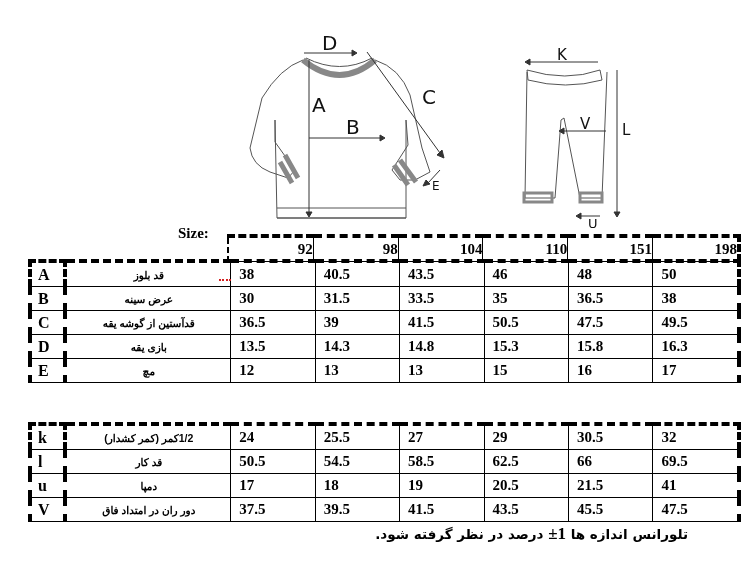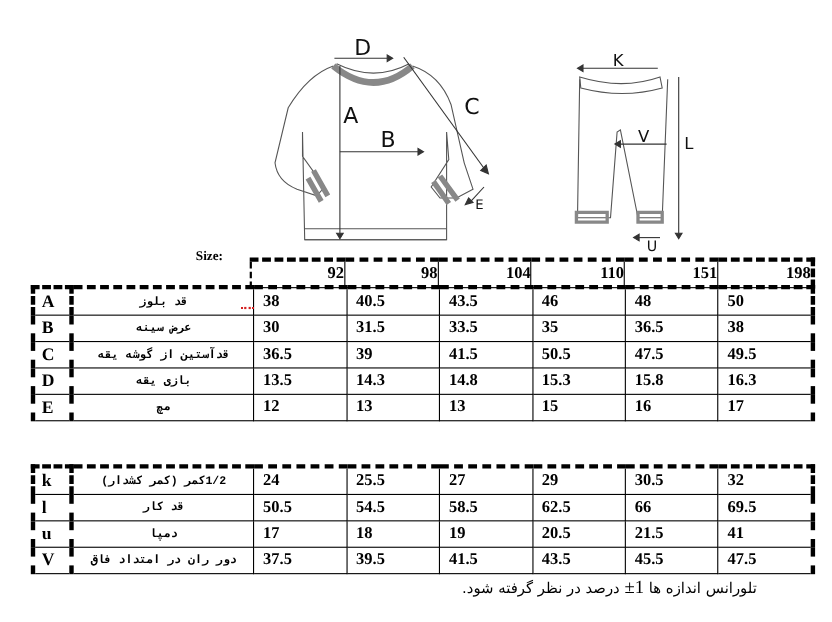--- a/index.html
+++ b/index.html
@@ -1,28 +1,28 @@
 <!DOCTYPE html>
 <html><head>
 <meta charset="utf-8">
 <style>
   html, body { margin: 0; padding: 0; background: #ffffff; }
   body { width: 756px; height: 565px; position: relative; overflow: hidden; font-family: "Liberation Serif", serif; color: #000; }
   .illus { position: absolute; }
-  .size-label { position: absolute; left: 178px; top: 225px; font-weight: bold; font-size: 12px; }
+  .size-label { position: absolute; left: 178px; top: 225px; font-weight: bold; font-size: 15px; }
   table { border-collapse: collapse; position: absolute; table-layout: fixed; }
   td { border: 1.5px solid #000; font-weight: bold; font-size: 15px; padding: 0 0 0 8px; height: 23px; vertical-align: middle; white-space: nowrap; }
   .hatch-top { border-top: 4px dashed #000; }
   .code { width: 24px; font-size: 16px; padding-left: 6px; border-left: 4px dashed #000; border-right: 4px dashed #000; }
-  .desc { width: 156px; font-family: Liberation Mono, monospace; font-size: 10.5px; text-align: center; padding: 0; direction: rtl; position: relative; }
+  .desc { width: 156px; font-family: Liberation Sans, sans-serif; font-size: 10.5px; text-align: center; padding: 0; direction: rtl; position: relative; }
   .val { width: 72px; }
   .last { border-right: 4px dashed #000; }
   .lastrow td { border-bottom: 1.5px solid #000; }
   .redmark { position: absolute; left: 152px; bottom: 5px; width: 12px; border-bottom: 2px dotted #d42020; }
-  .note { position: absolute; left: 338px; top: 524px; width: 350px; text-align: right; direction: rtl; font-family: "DejaVu Sans", sans-serif; font-weight: normal; font-size: 13.5px; }
+  .note { position: absolute; left: 338px; top: 524px; width: 350px; text-align: right; direction: rtl; font-family: "DejaVu Sans", sans-serif; font-weight: bold; font-size: 13.5px; }
   .note .pm { font-family: "Liberation Serif", serif; font-size: 17px; }
 </style>
 </head>
 <body>
 
 <svg class="illus" style="left:240px;top:20px" width="220" height="205" viewBox="0 0 220 205">
   <g fill="none" stroke="#555" stroke-width="1">
 
     <path d="M63 40 Q40 48 22 78 L10 128 Q12 145 30 152 L48 158 L55 150 L35 122 L35 100 L37 198 L166 198 L166 100 L168 125 L152 150 L160 160 L175 160 L190 152 L182 128 L170 75 Q160 48 135 40"></path>
     <path d="M37 188 L166 188"></path>

